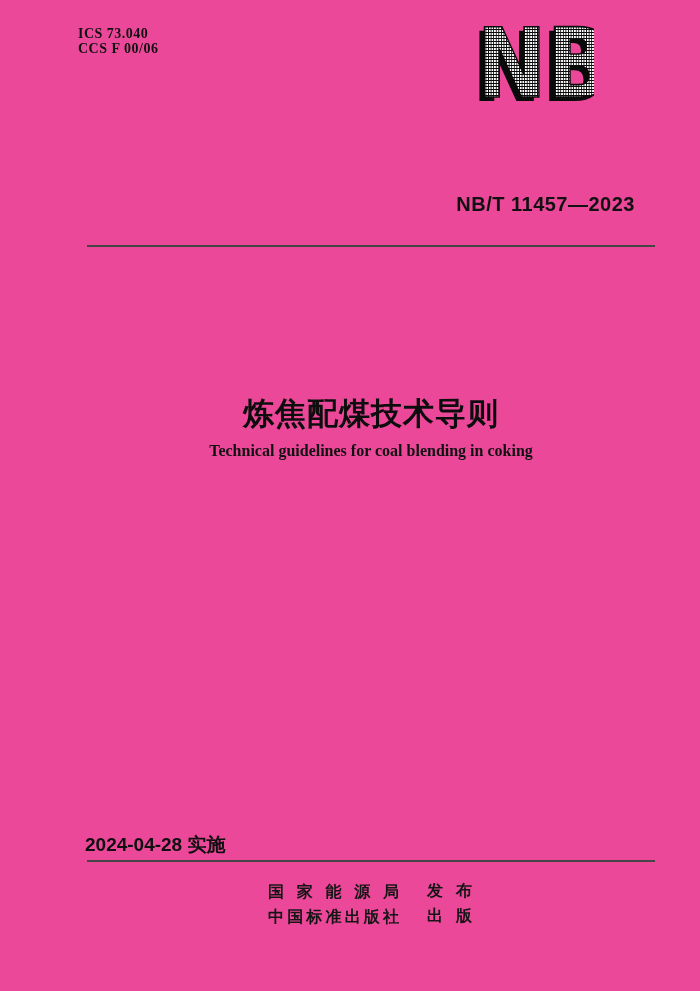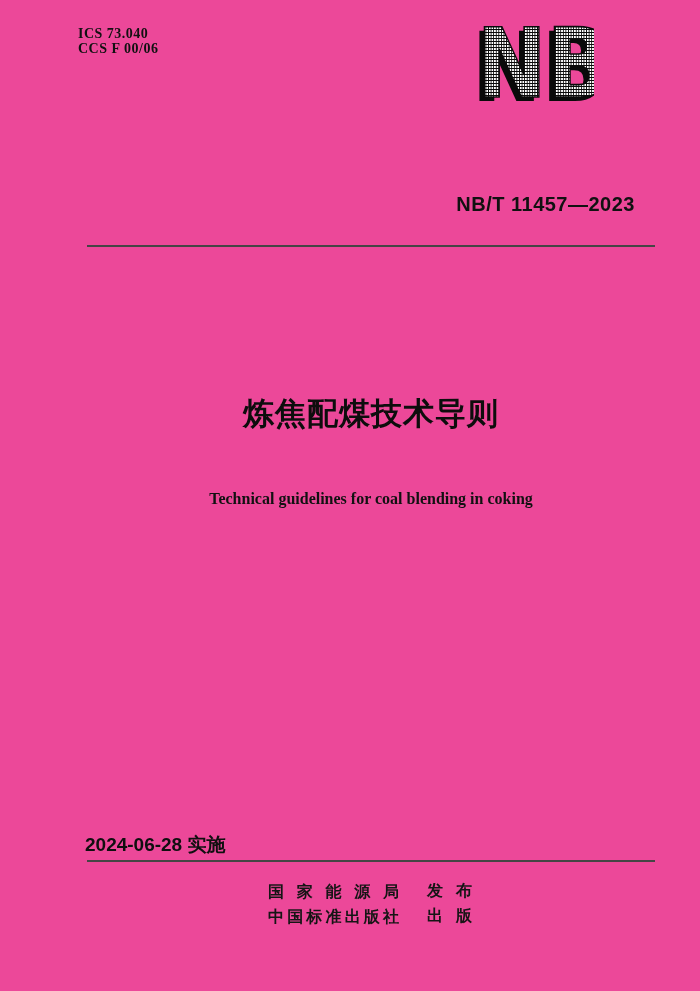--- a/index.html
+++ b/index.html
@@ -80,21 +80,20 @@
     position: absolute;
     left: 87px;
     top: 441px;
     width: 568px;
     text-align: center;
     font-family: "Liberation Serif", serif;
     font-size: 16px;
     font-weight: bold;
     color: #111;
     line-height: 1.2;
-    margin-top: 48px;
   }
   .dates-row {
     position: absolute;
     left: 85px;
     top: 835px;
     width: 570px;
     display: flex;
     justify-content: space-between;
     font-size: 19px;
     font-weight: bold;
@@ -158,21 +157,21 @@
 
   <div class="std-number">NB/T 11457—2023</div>
 
   <div class="rule rule-top"></div>
 
   <div class="main-title">炼焦配煤技术导则</div>
 
   <div class="en-title">Technical guidelines for coal blending in coking</div>
 
   <div class="dates-row">
-    <span>2024-06-28 实施</span>
+    <span>2024-04-28 实施</span>
   </div>
 
   <div class="rule rule-bottom"></div>
 
   <div class="publisher-row row-1">
     <span class="pub-left">国家能源局</span>
     <span class="pub-right">发布</span>
   </div>
 
   <div class="publisher-row row-2">

